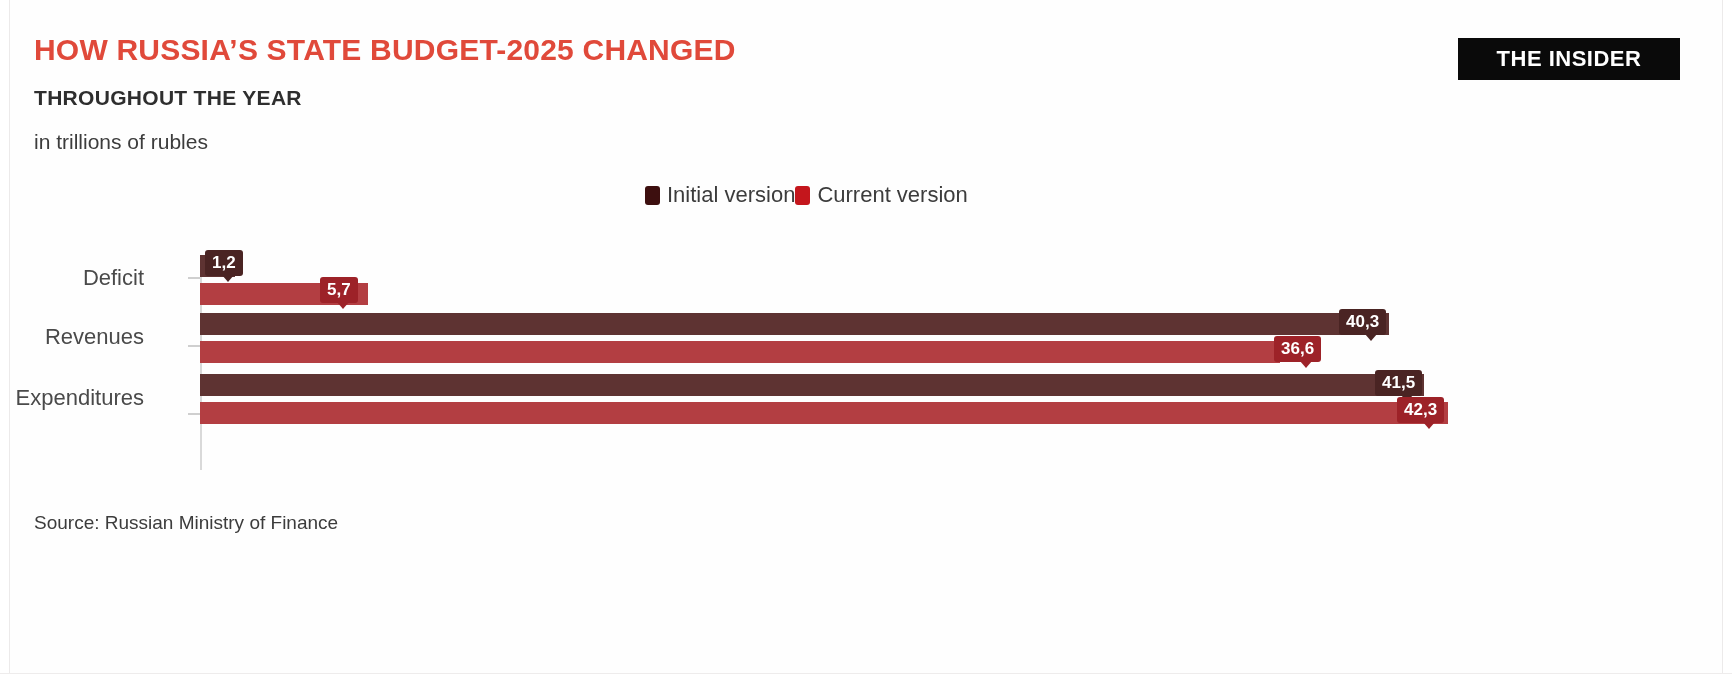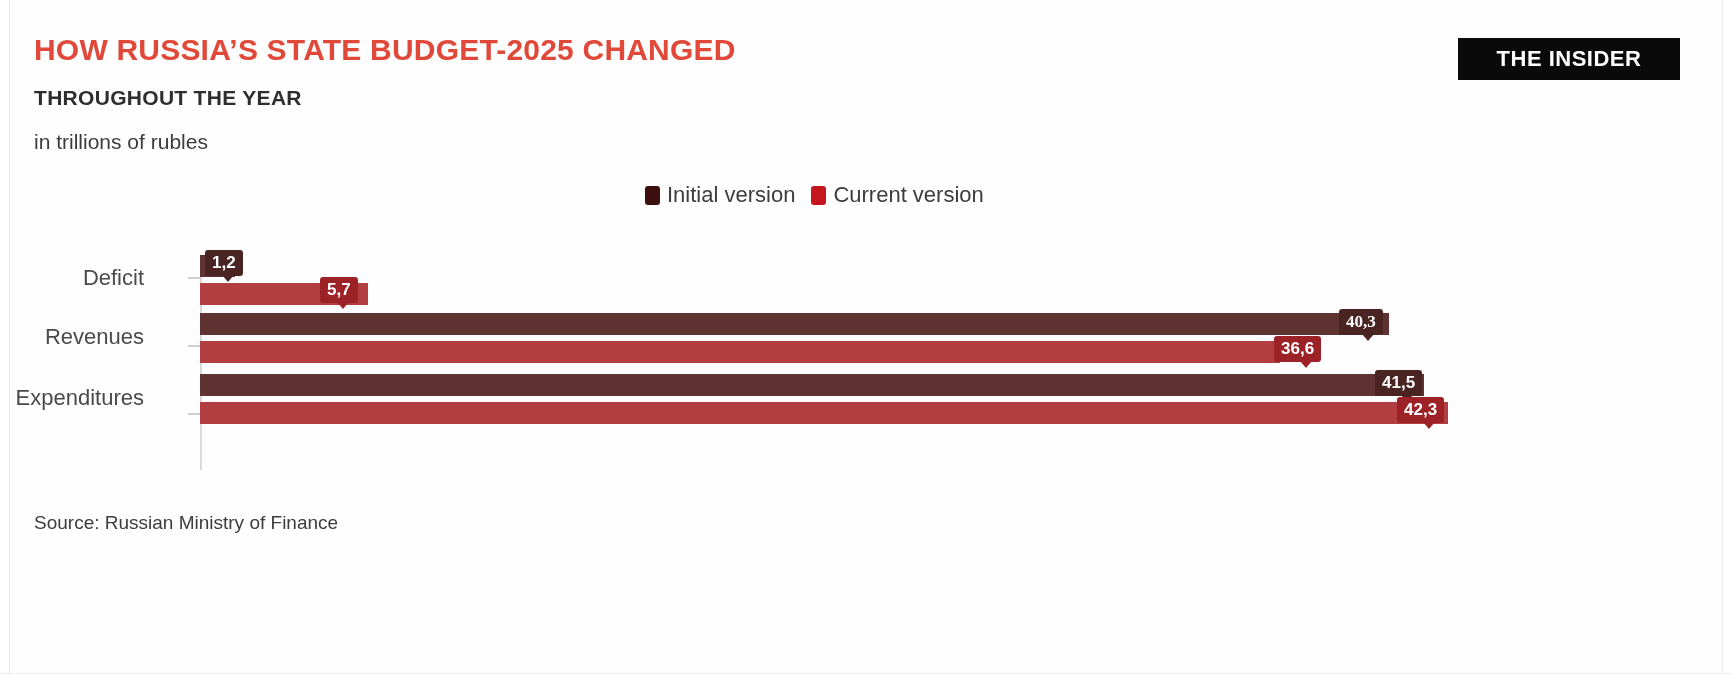--- a/index.html
+++ b/index.html
@@ -89,21 +89,20 @@
     justify-content: center;
   }
 
   
   .legend {
     position: absolute;
     left: 645px;
     top: 182px;
     display: flex;
     align-items: center;
-    gap: 16px;
     white-space: nowrap;
   }
   .legend-item {
     display: flex;
     align-items: center;
     gap: 7px;
   }
   .legend-swatch {
     width: 15px;
     height: 19px;
@@ -224,21 +223,21 @@
     <div class="cat-tick" style="top:277px"></div>
     <div class="cat-label" style="top:265px">Deficit</div>
     <div class="bar initial" style="top:255px; width:35px;"></div>
     <div class="vlabel initial" style="top:250px; left:205px;">1,2</div>
     <div class="bar current" style="top:283px; width:168px;"></div>
     <div class="vlabel current" style="top:277px; left:320px;">5,7</div>
 
     <div class="cat-tick" style="top:345px"></div>
     <div class="cat-label" style="top:324px">Revenues</div>
     <div class="bar initial" style="top:313px; width:1189px;"></div>
-    <div class="vlabel initial" style="top:309px; left:1339px;font-family:Liberation Serif, serif;">40,3</div>
+    <div class="vlabel initial" style="top:309px; left:1339px;">40,3</div>
     <div class="bar current" style="top:341px; width:1080px;"></div>
     <div class="vlabel current" style="top:336px; left:1226px;margin-left:48px;">36,6</div>
 
     <div class="cat-tick" style="top:413px"></div>
     <div class="cat-label" style="top:385px">Expenditures</div>
     <div class="bar initial" style="top:374px; width:1224px;"></div>
     <div class="vlabel initial" style="top:370px; left:1375px;">41,5</div>
     <div class="bar current" style="top:402px; width:1248px;"></div>
     <div class="vlabel current" style="top:397px; left:1397px;">42,3</div>
   </div>

